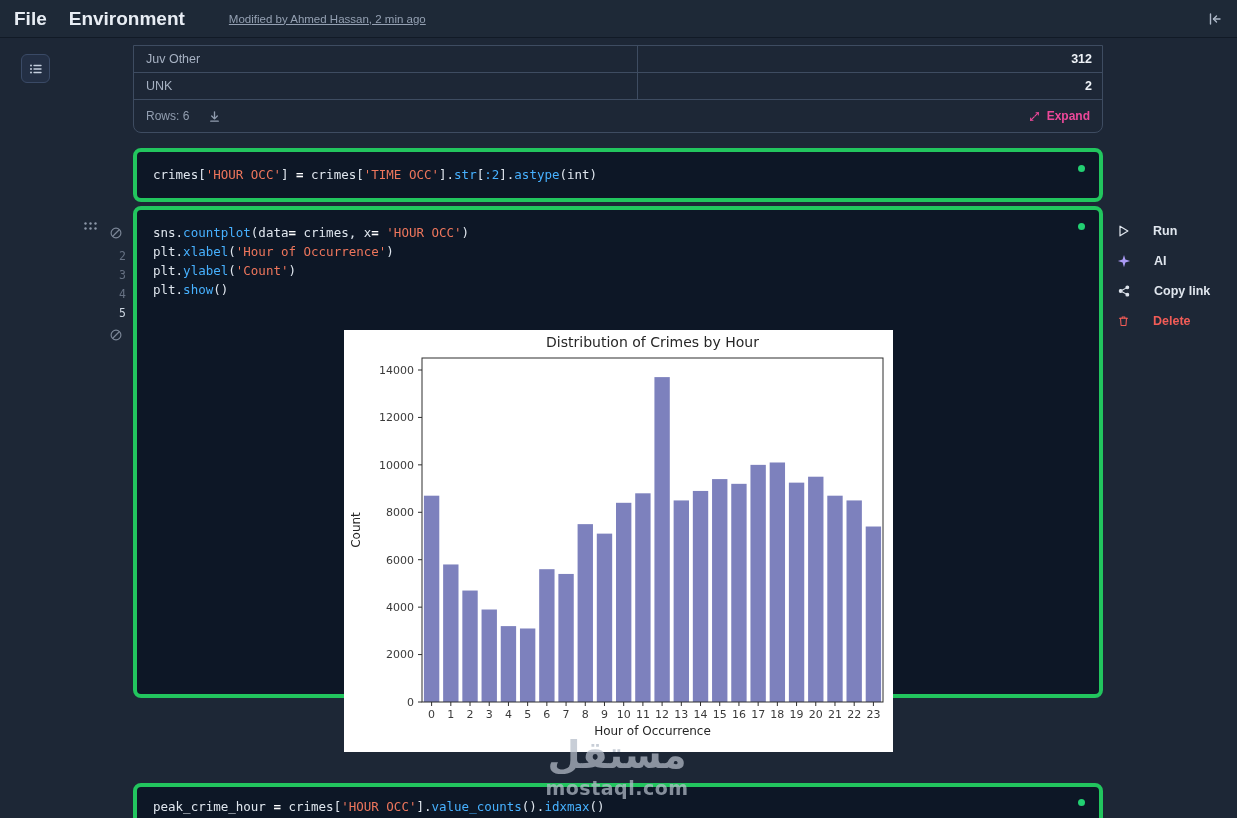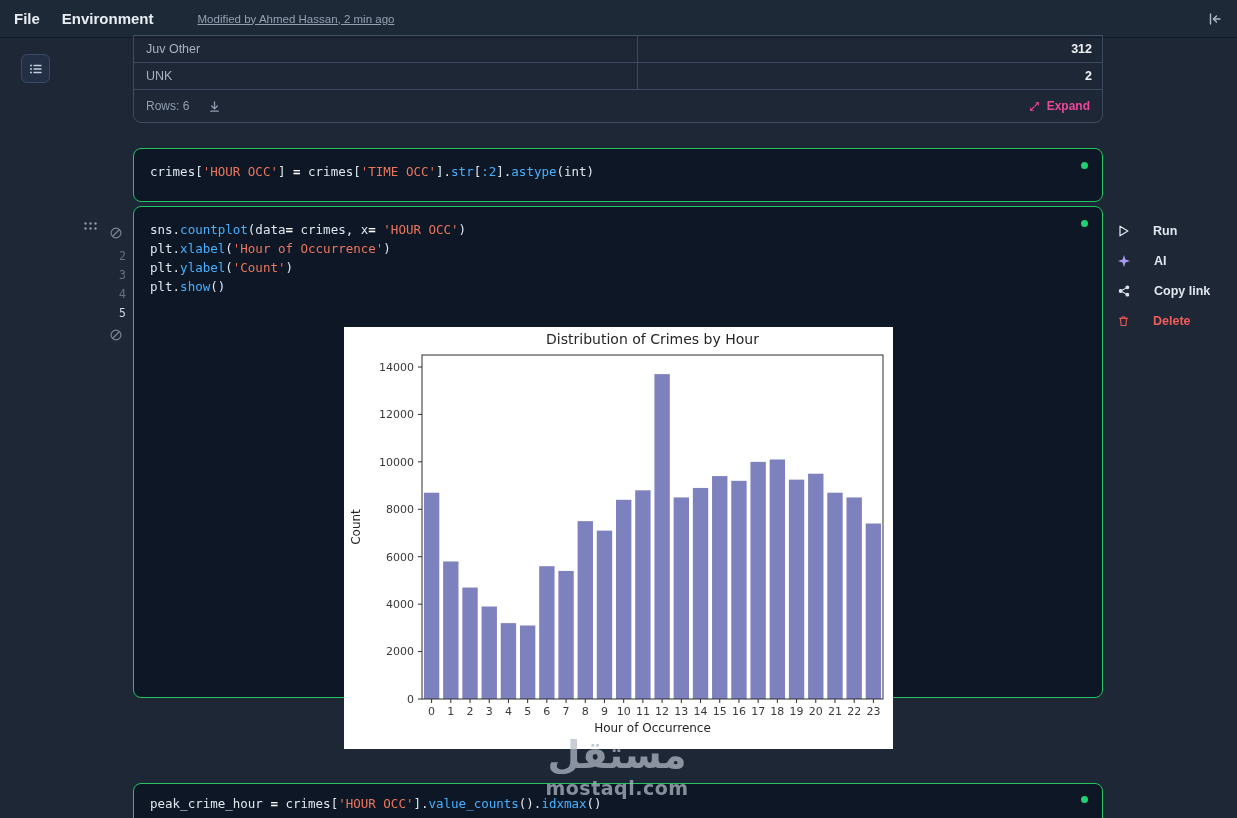--- a/index.html
+++ b/index.html
@@ -3,44 +3,44 @@
 <meta charset="utf-8">
 <style>
   html,body{margin:0;padding:0;background:#10161f;}
   .screen{position:relative;width:1237px;height:818px;background:#1d2736;overflow:hidden;
           font-family:"Liberation Sans",sans-serif;}
 
   
   .topbar{position:absolute;left:0;top:0;width:100%;height:38px;background:#1e2937;
           border-bottom:1px solid #111a26;display:flex;align-items:center;
           padding:0 14px;box-sizing:border-box;}
-  .menu{font-size:15px;font-weight:700;color:#e8edf4;margin-right:22px;cursor:default;}
+  .menu{font-size:19px;font-weight:700;color:#e8edf4;margin-right:22px;cursor:default;}
   .modified{font-size:11.5px;color:#94a0b2;text-decoration:underline;margin-left:22px;}
   .collapse-btn{margin-left:auto;color:#aeb9c9;display:flex;align-items:center;}
 
   
   .toc-btn{position:absolute;left:21px;top:54px;width:29px;height:29px;background:#232f44;
            border:1px solid #3a4a66;border-radius:6px;color:#c4cedd;
            display:flex;align-items:center;justify-content:center;}
 
   
-  .table-block{position:absolute;left:133px;top:35px;width:970px;box-sizing:border-box;
+  .table-block{position:absolute;left:133px;top:45px;width:970px;box-sizing:border-box;
                border:1px solid #3e4c61;border-radius:0 0 8px 8px;}
   .t-row{display:grid;grid-template-columns:504px 1fr;height:26px;border-bottom:1px solid #3e4c61;}
   .t-name{padding:0 12px;display:flex;align-items:center;font-size:12.5px;color:#a6b1c2;
           border-right:1px solid #3e4c61;}
   .t-val{display:flex;align-items:center;justify-content:flex-end;padding:0 10px;
          font-size:12.5px;font-weight:700;color:#eef2f7;}
   .t-footer{height:32px;display:flex;align-items:center;justify-content:space-between;
             padding:0 12px;color:#929eb0;font-size:12px;}
   .f-left{display:flex;align-items:center;gap:18px;}
   .f-right{display:flex;align-items:center;gap:6px;font-weight:600;color:#ec4899;}
 
   
-  .cell{position:absolute;left:133px;width:970px;background:#0d1726;border:1px solid #22c55e;
+  .cell{position:absolute;left:133px;width:970px;background:#0d1726;border:4px solid #22c55e;
         border-radius:8px;box-sizing:border-box;}
   .cell1{top:148px;height:54px;}
   .cell2{top:206px;height:492px;}
   .cell3{top:783px;height:60px;}
   .code-area{position:relative;padding:13px 60px 10px 16px;
              font-family:"DejaVu Sans Mono",monospace;font-size:12.5px;line-height:19px;
              color:#e3e9f0;}
   .code-line{white-space:pre;}
   .tk-v{color:#dfe6ee}.tk-s{color:#ee765c}.tk-f{color:#47b1ff}.tk-n{color:#47b1ff}
   .tk-o{color:#ffffff;font-weight:700}

